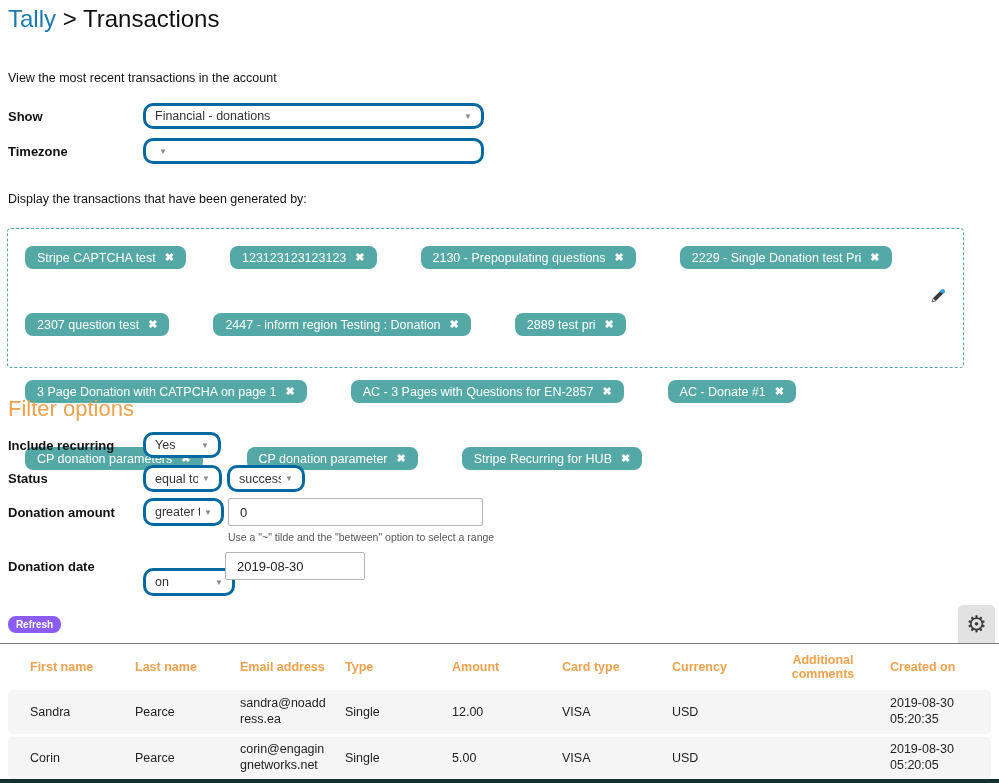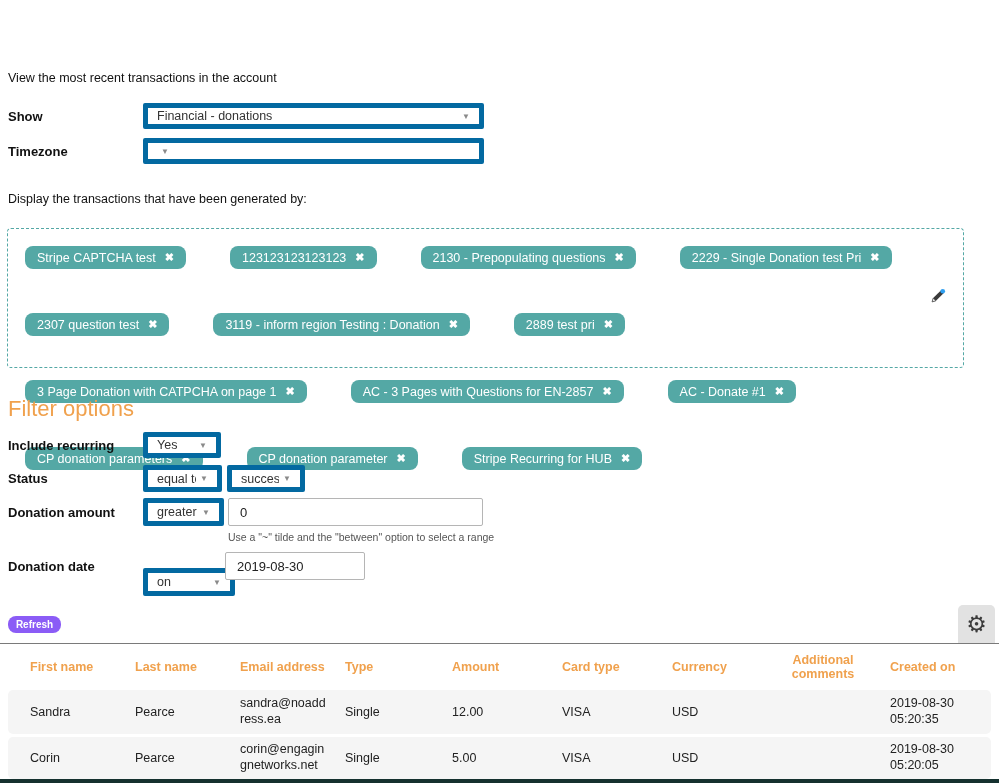--- a/index.html
+++ b/index.html
@@ -6,21 +6,21 @@
   body { background: #fff; font-family: "Liberation Sans", sans-serif; }
   .page { position: relative; width: 999px; height: 783px; background: #fff; overflow: hidden; }
 
   .title { position: absolute; left: 8px; top: 5px; font-size: 24px; color: #111; }
   .title .root { color: #1b79b2; cursor: pointer; }
   .subtitle { position: absolute; left: 8px; top: 71px; font-size: 12.5px; color: #111; }
 
   .field-label { position: absolute; left: 8px; font-size: 13px; font-weight: bold; color: #111; }
   .gen-label { position: absolute; left: 8px; top: 192px; font-size: 12.5px; color: #111; }
 
-  .select { position: absolute; background: #fff; border: 5px solid #0369a1; border-radius: 2px;
+  .select { position: absolute; background: #fff; border: 3px solid #0369a1; border-radius: 10px;
             display: flex; align-items: center; padding: 0 9px; font-size: 12.5px; color: #333; cursor: pointer; }
   .select .val { flex: 1; white-space: nowrap; overflow: hidden; }
   .select .arrow { font-size: 8px; color: #8a8a8a; margin-left: 4px; }
 
   .text-input { position: absolute; background: #fff; border: 1px solid #b5b5b5; border-radius: 2px;
                 font-size: 13px; color: #222; padding: 0 11px; font-family: "Liberation Sans", sans-serif; }
 
   .tagbox { position: absolute; left: 7px; top: 228px; width: 957px; height: 140px;
             border: 1px dashed #54a8a5; border-radius: 4px; padding: 17px 58px 17px 17px;
             display: flex; flex-wrap: wrap; align-content: flex-start; column-gap: 24px; row-gap: 19px; gap: 44px; }
@@ -52,20 +52,25 @@
   .td.created { max-width: 80px; line-height: 1.25; }
   .row-1 { top: 690px; }
   .row-2 { top: 737px; height: 42px; }
   .bottom-bar { position: absolute; left: 0; top: 779px; width: 999px; height: 4px; background: #15312f; }
 </style>
 </head>
 <body>
 
 <div class="page">
 
+  <div class="title">
+    <span class="root">Tally</span>
+    <span>&gt;</span>
+    <span>Transactions</span>
+  </div>
   <div class="subtitle">View the most recent transactions in the account</div>
 
   <div class="field-label" style="top:109px">Show</div>
   <div class="select" style="left:143px; top:103px; width:341px; height:26px">
     <span class="val">Financial - donations</span>
     <span class="arrow">▼</span>
   </div>
 
   <div class="field-label" style="top:144px">Timezone</div>
   <div class="select" style="left:143px; top:138px; width:341px; height:26px">
@@ -89,21 +94,21 @@
       </span>
     <span class="tag">
         <span>2229 - Single Donation test Pri</span>
         <span class="x">✖</span>
       </span>
     <span class="tag">
         <span>2307 question test</span>
         <span class="x">✖</span>
       </span>
     <span class="tag">
-        <span>3119 - inform region Testing : Donation</span>
+        <span>2447 - inform region Testing : Donation</span>
         <span class="x">✖</span>
       </span>
     <span class="tag">
         <span>2889 test pri</span>
         <span class="x">✖</span>
       </span>
     <span class="tag">
         <span>3 Page Donation with CATPCHA on page 1</span>
         <span class="x">✖</span>
       </span>

